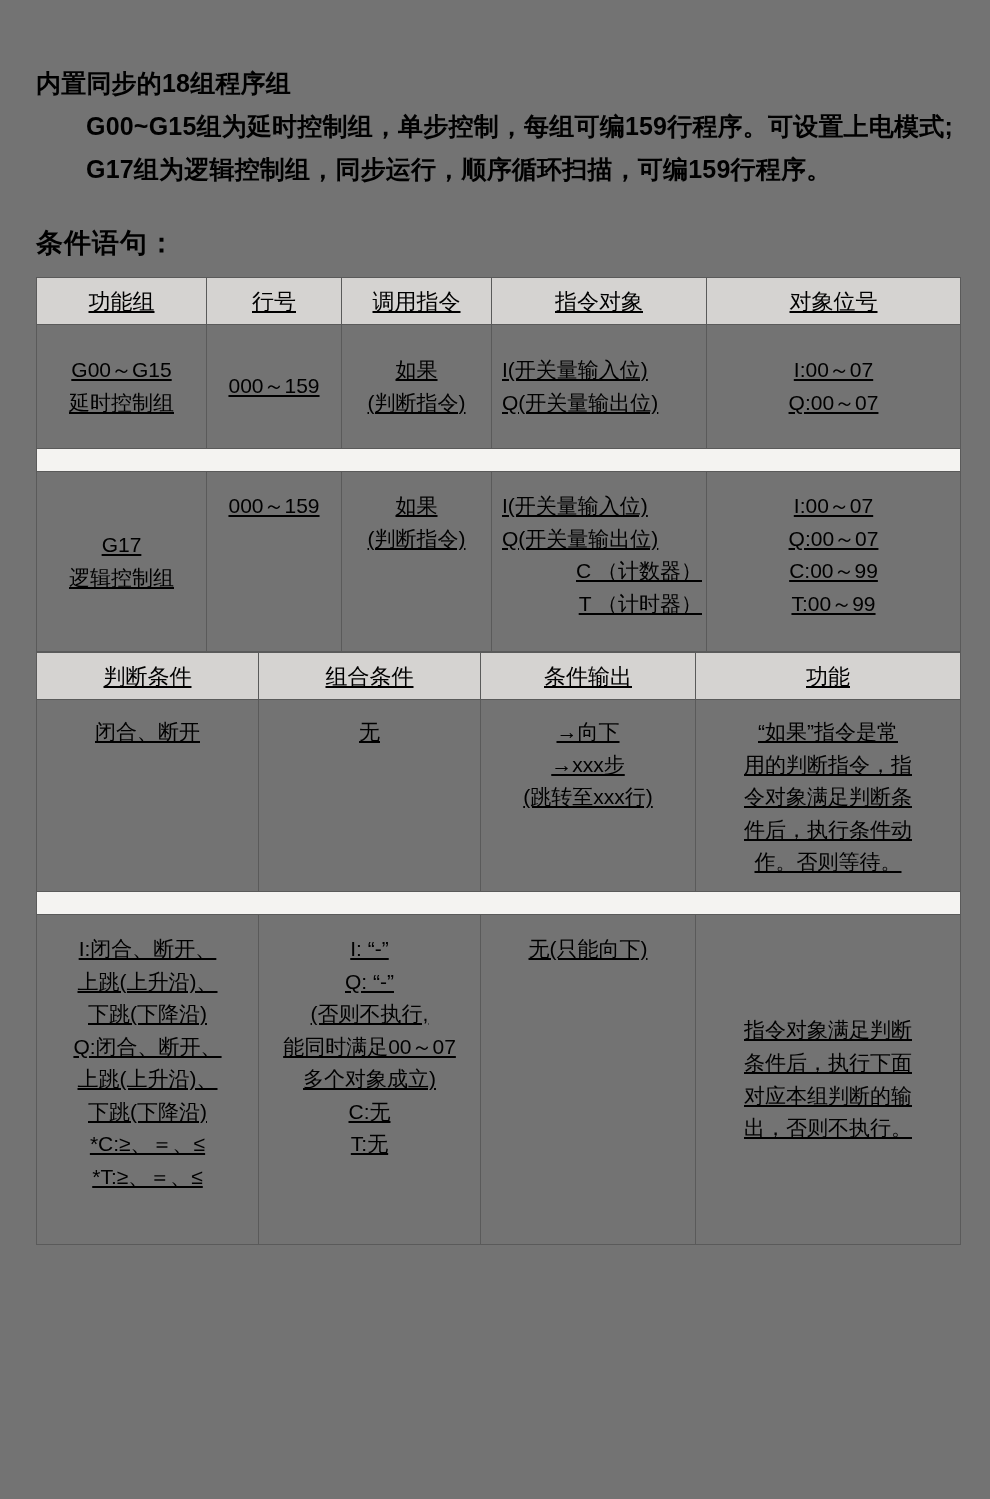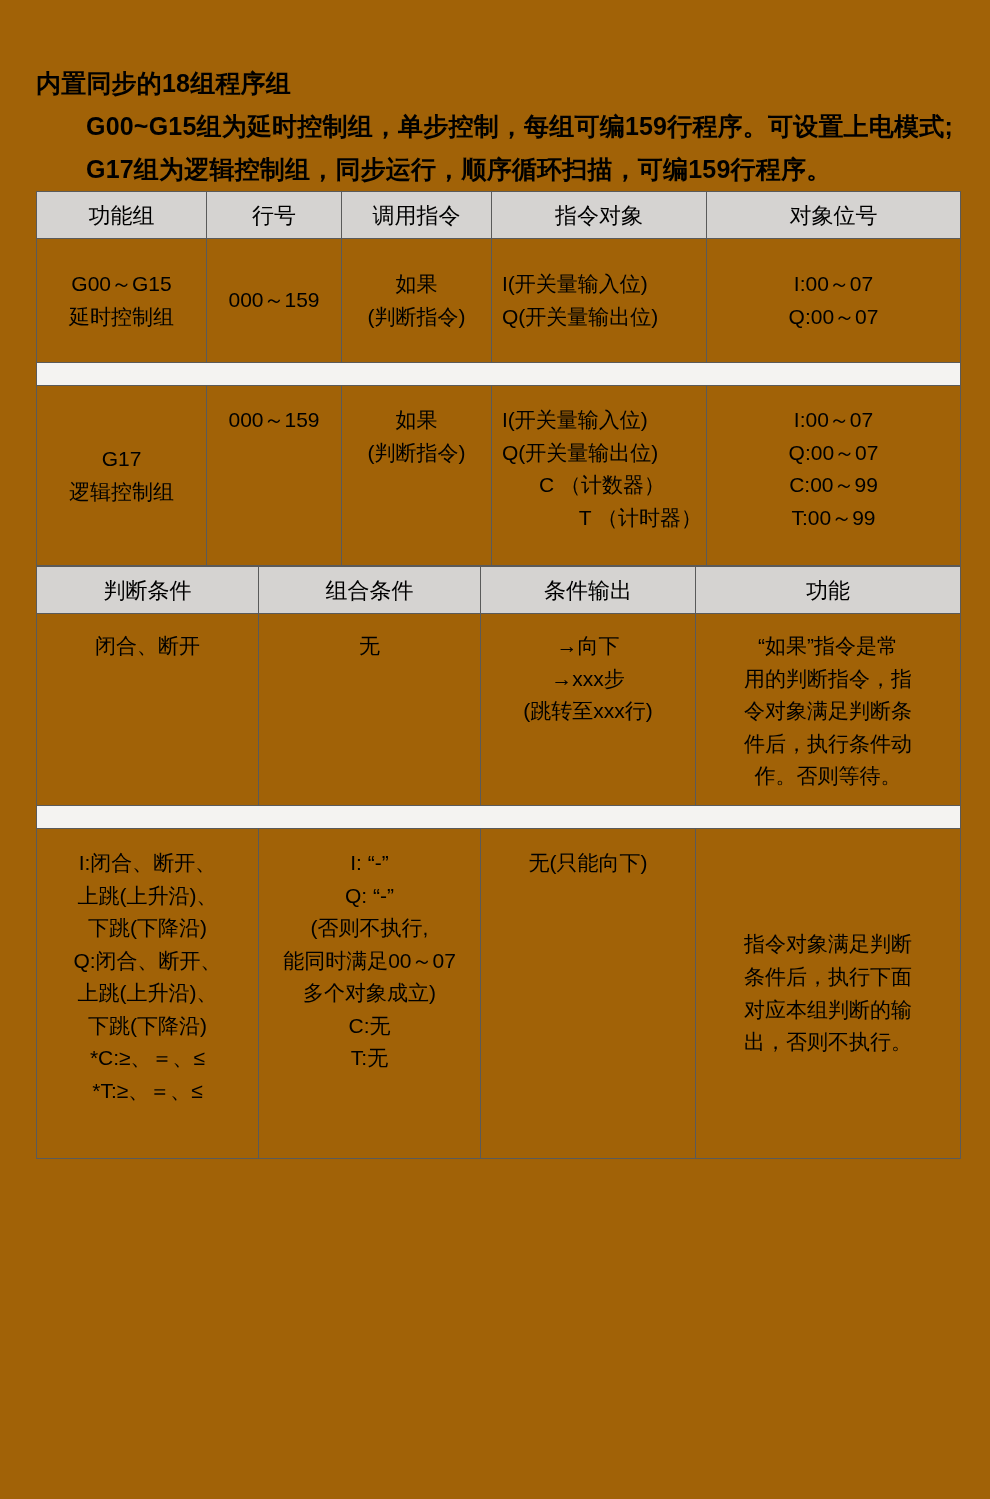--- a/index.html
+++ b/index.html
@@ -11,21 +11,21 @@
     width: 990px;
     height: 1499px;
     font-family: "Liberation Sans", sans-serif;
     color: #000;
     overflow: hidden;
   }
   .page {
     position: relative;
     width: 990px;
     height: 1499px;
-    background: #a16207;
+    background: #737373;
     box-sizing: border-box;
     padding: 62px 20px 0 36px;
   }
   .intro {
     font-size: 25px;
     line-height: 1.72;
     font-weight: bold;
     letter-spacing: 0.2px;
   }
   .intro p {
@@ -38,20 +38,21 @@
     font-size: 27px;
     font-weight: bold;
     margin-top: 34px;
     margin-bottom: 16px;
     letter-spacing: 1px;
   }
   table.grid {
     border-collapse: collapse;
     width: 924px;
     table-layout: fixed;
+    text-decoration: underline;
   }
   table.grid td, table.grid th {
     border: 1px solid #5a5a5a;
     font-size: 21px;
     text-align: center;
     vertical-align: middle;
     padding: 6px 4px;
     font-weight: normal;
     line-height: 1.5;
   }
@@ -88,20 +89,21 @@
 <body>
 
 <div class="page">
 
   <div class="intro">
     <p>内置同步的18组程序组</p>
     <p class="indent">G00~G15组为延时控制组，单步控制，每组可编159行程序。可设置上电模式;</p>
     <p class="indent">G17组为逻辑控制组，同步运行，顺序循环扫描，可编159行程序。</p>
   </div>
 
+  <div class="section-title">条件语句：</div>
 
   <table class="grid">
     <colgroup>
       <col style="width:170px">
       <col style="width:135px">
       <col style="width:150px">
       <col style="width:215px">
       <col style="width:254px">
     </colgroup>
     <thead>
@@ -163,21 +165,21 @@
         <td style="vertical-align:top; padding-top:18px">
           <div class="lines">
             <div>如果</div>
             <div>(判断指令)</div>
           </div>
         </td>
         <td style="vertical-align:top; padding-top:18px; text-align:left; padding-left:10px">
           <div class="lines multi">
             <div>I(开关量输入位)</div>
             <div>Q(开关量输出位)</div>
-            <div style="text-align:center">C （计数器）</div>
+            <div style="text-align:right">C （计数器）</div>
             <div style="text-align:right">T （计时器）</div>
           </div>
         </td>
         <td style="vertical-align:top; padding-top:18px">
           <div class="lines multi">
             <div>I:00～07</div>
             <div>Q:00～07</div>
             <div>C:00～99</div>
             <div>T:00～99</div>
           </div>

